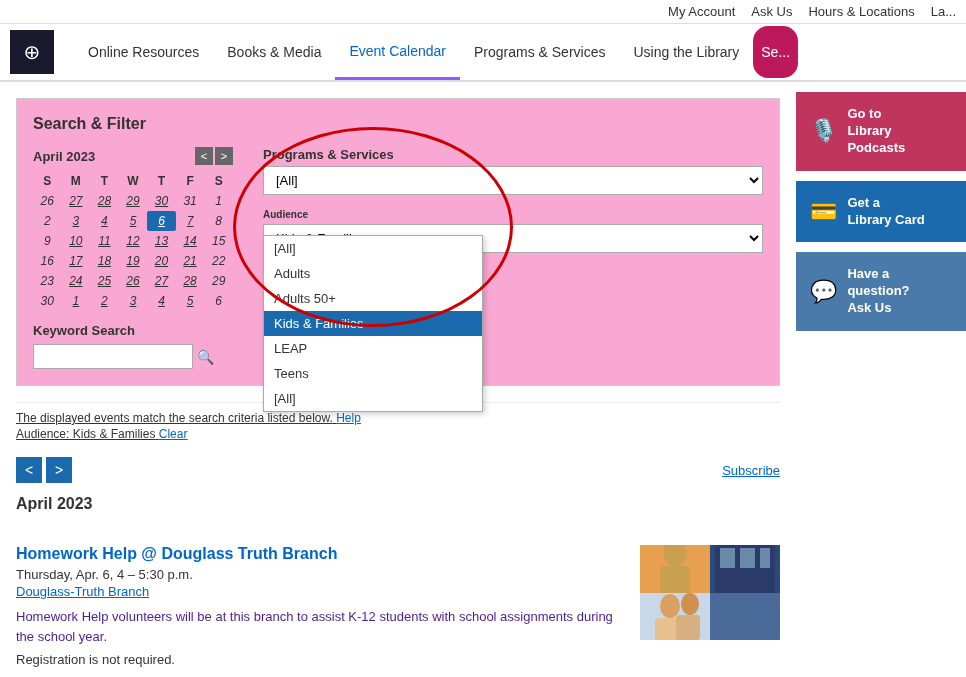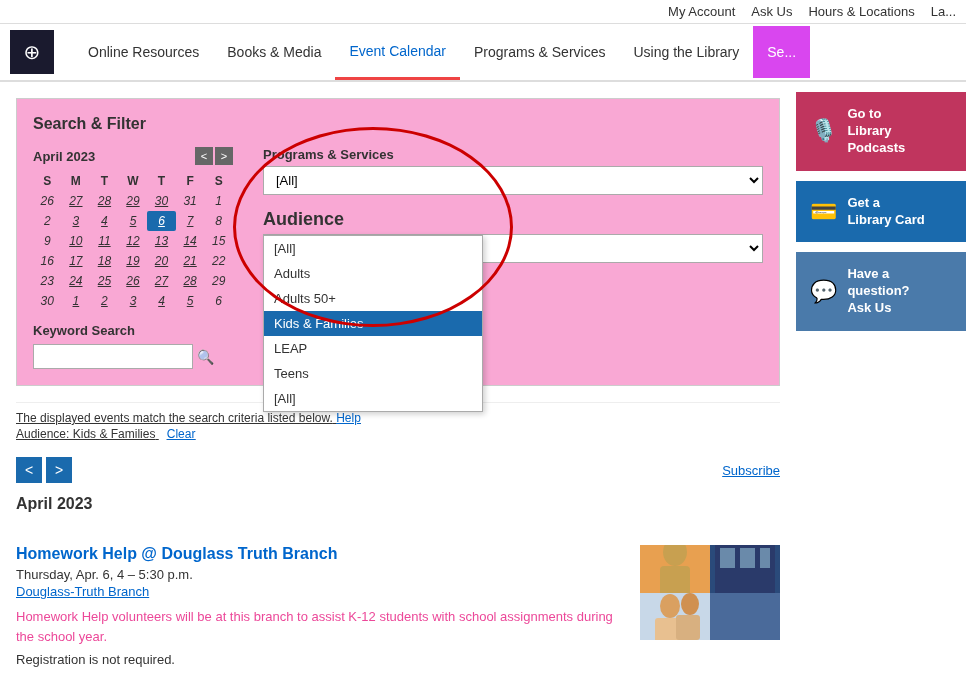--- a/index.html
+++ b/index.html
@@ -47,26 +47,27 @@
     .nav-link {
       padding: 18px 14px;
       font-size: 14px;
       color: #333;
       text-decoration: none;
       cursor: pointer;
       white-space: nowrap;
     }
     .nav-link.active {
       color: #0066cc;
-      border-bottom: 3px solid #ef4444;
+      border-bottom: 3px solid #8b5cf6;
     }
     .nav-link.search-btn {
-      background: #d946ef;
+      background: #be185d;
       color: white;
-      padding: 18px 14px;
+      padding: 18px 8px;
+      border-radius: 15px;
     }
 
     
     .page-layout {
       display: flex;
       gap: 0;
     }
 
     
     .main-content {
@@ -164,21 +165,21 @@
     .programs-audience { flex: 1; position: relative; }
     .prog-label { font-weight: bold; font-size: 13px; margin-bottom: 4px; }
     .prog-select {
       width: 100%;
       padding: 5px 8px;
       border: 1px solid #aaa;
       font-size: 13px;
       margin-bottom: 14px;
       background: #fff;
     }
-    .audience-label { font-weight: bold; font-size: 18px; margin-bottom: 4px; }
+    .audience-label { font-weight: bold; font-size: 10px; margin-bottom: 4px; }
     .audience-select {
       width: 100%;
       padding: 5px 8px;
       border: 1px solid #aaa;
       font-size: 13px;
       background: #fff;
     }
 
     
     .dropdown-overlay {
@@ -216,21 +217,21 @@
     .status-bar {
       font-size: 12px;
       padding: 8px 0;
       color: #333;
       border-top: 1px solid #eee;
       margin-bottom: 8px;
       text-decoration: underline;
     }
     .status-bar a { color: #0066cc; text-decoration: underline; }
     .status-criteria { margin-top: 2px; }
-    .clear-link { color: #0066cc; text-decoration: underline; cursor: pointer; margin-left: 8px; }
+    .clear-link { color: #0066cc; text-decoration: underline; cursor: pointer; margin-left: 0; }
 
     
     .pagination {
       display: flex;
       align-items: center;
       justify-content: space-between;
       margin-bottom: 12px;
     }
     .pag-btns { display: flex; gap: 4px; }
     .pag-btn {
@@ -268,21 +269,21 @@
       font-size: 16px;
       color: #0066cc;
       font-weight: bold;
       text-decoration: none;
       cursor: pointer;
       margin-bottom: 4px;
       display: block;
     }
     .event-date { font-size: 13px; color: #333; margin-bottom: 2px; }
     .event-branch { font-size: 13px; color: #0066cc; text-decoration: underline; margin-bottom: 8px; cursor: pointer; }
-    .event-desc { font-size: 13px; color: #ec4899; line-height: 1.5; margin-bottom: 6px; }
+    .event-desc { font-size: 13px; color: #4c1d95; line-height: 1.5; margin-bottom: 6px; }
     .event-reg { font-size: 13px; color: #333; }
 
     
     .event-image {
       width: 140px;
       height: 95px;
       flex-shrink: 0;
       overflow: hidden;
       display: flex;
       align-items: center;

